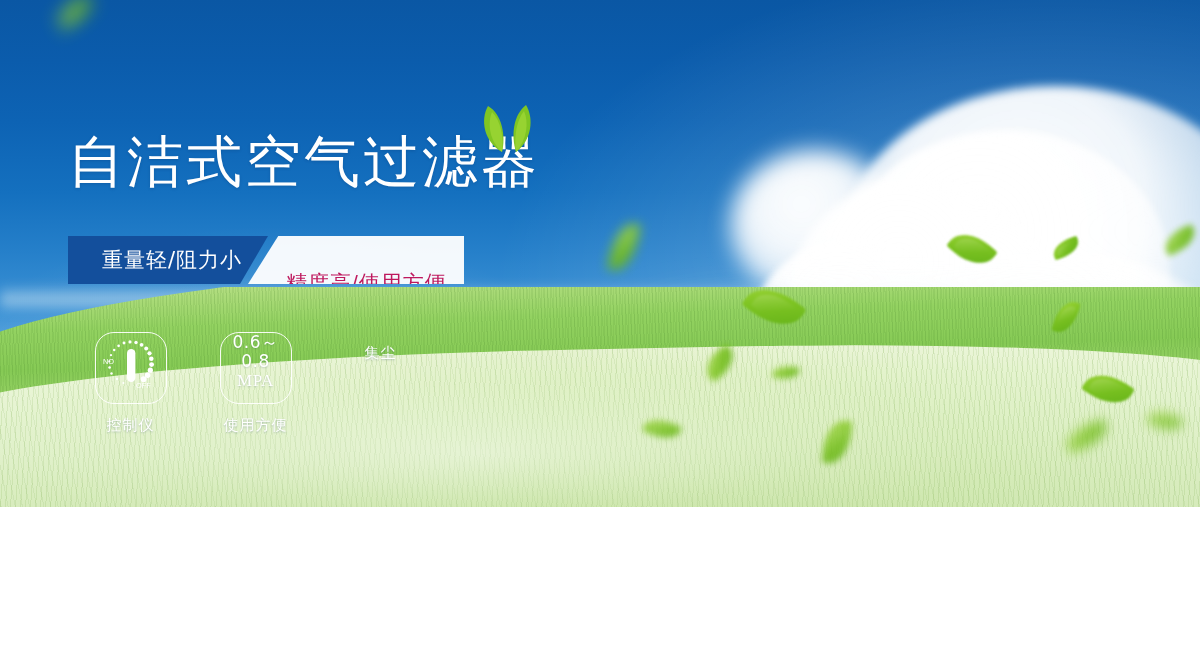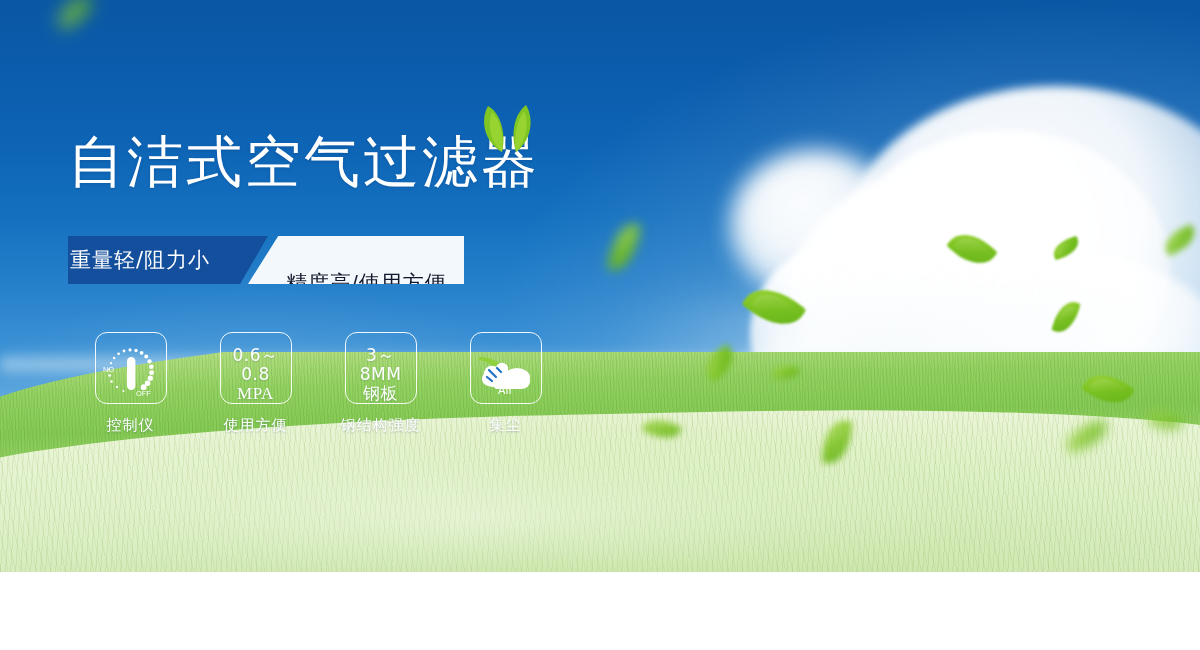--- a/index.html
+++ b/index.html
@@ -9,21 +9,21 @@
     background: #ffffff;
   }
   body {
     font-family: "Liberation Sans", "DejaVu Sans", sans-serif;
   }
 
   
   .banner {
     position: relative;
     width: 1200px;
-    height: 572px;
+    height: 507px;
     overflow: hidden;
     background: #0a5aa8;
     user-select: none;
   }
 
   
   .sky {
     position: absolute;
     inset: 0;
     background:
@@ -309,40 +309,40 @@
     position: absolute;
     left: 0; top: 0;
     width: 200px;
     height: 48px;
     background: #134f9c;
     clip-path: polygon(0 0, 100% 0, 86% 100%, 0 100%);
     display: flex;
     align-items: center;
   }
   .sub-left span {
-    padding-left: 2px;
+    padding-left: 34px;
     color: #ffffff;
     font-size: 21px;
     letter-spacing: 1px;
     font-family: "DejaVu Sans", "Liberation Sans", sans-serif;
     text-align: center;
   }
   .sub-right {
     position: absolute;
     left: 180px; top: 0;
     width: 216px;
     height: 48px;
     background: rgba(255,255,255,0.95);
     clip-path: polygon(14% 0, 100% 0, 100% 100%, 0 100%);
     display: flex;
     align-items: center;
   }
   .sub-right span {
     padding-left: 38px;
-    color: #0f172a;
+    color: #be185d;
     font-size: 21px;
     letter-spacing: 1px;
     font-family: Liberation Sans, sans-serif;
     margin-top: 46px;
   }
 
   
   .features {
     position: absolute;
     left: 68px;
@@ -354,24 +354,24 @@
   .feature {
     width: 125px;
     display: flex;
     flex-direction: column;
     align-items: center;
   }
   .fbox {
     width: 72px;
     height: 72px;
     border: 1.6px solid rgba(255,255,255,0.92);
-    border-radius: 12px;
+    border-radius: 19px;
     position: relative;
     display: flex;
-    align-items: flex-end;
+    align-items: flex-start;
     justify-content: center;
     box-sizing: border-box;
   }
   .ftext {
     color: #ffffff;
     text-align: center;
     line-height: 1.12;
     font-size: 17px;
     letter-spacing: 0.5px;
     font-family: "DejaVu Sans", "Liberation Sans", sans-serif;
@@ -521,47 +521,20 @@
       <div class="fbox">
         <div class="ftext">
           <div>0.6～0.8</div>
           <div class="l2">MPA</div>
         </div>
       </div>
       <div class="flabel">使用方便</div>
     </div>
 
 
+
     <div class="feature">
-      <div class="fbox">
-        <div class="ftext">
-          <div>3～8MM</div>
-          <div class="l2">钢板</div>
-        </div>
-      </div>
-      <div class="flabel">钢结构强度</div>
-    </div>
-
-    <div class="feature">
-      <div class="fbox">
-        <svg class="fsvg" width="60" height="50" viewBox="0 0 60 50">
-          <path d="M4 4 C16 4 26 11 32 18 L26 22 C20 14 12 8 2 7 Z" fill="#8ed03a" opacity="0.95"></path>
-          <g fill="#ffffff">
-            <circle cx="16" cy="21" r="8.2"></circle>
-            <circle cx="26" cy="16" r="6.2"></circle>
-            <path d="M18 34 C10 34 6 30 6 26 C6 22 10 18 15 19 L44 19 C50 19 54 23 54 28 C54 33 50 36 45 36 L20 36 Z"></path>
-            <ellipse cx="41" cy="24" rx="13" ry="9"></ellipse>
-            <ellipse cx="29" cy="27" rx="11" ry="8"></ellipse>
-          </g>
-          <g fill="none" stroke="#1f72c4" stroke-width="2.2" stroke-linecap="round">
-            <path d="M13 17 L20 24"></path>
-            <path d="M21 15 L25 19"></path>
-            <path d="M11 24 L16 28"></path>
-          </g>
-        </svg>
-        <div class="air-cap">Air</div>
-      </div>
       <div class="flabel">集尘</div>
     </div>
 
   </div>
 
 </div>
 
 </body></html>

